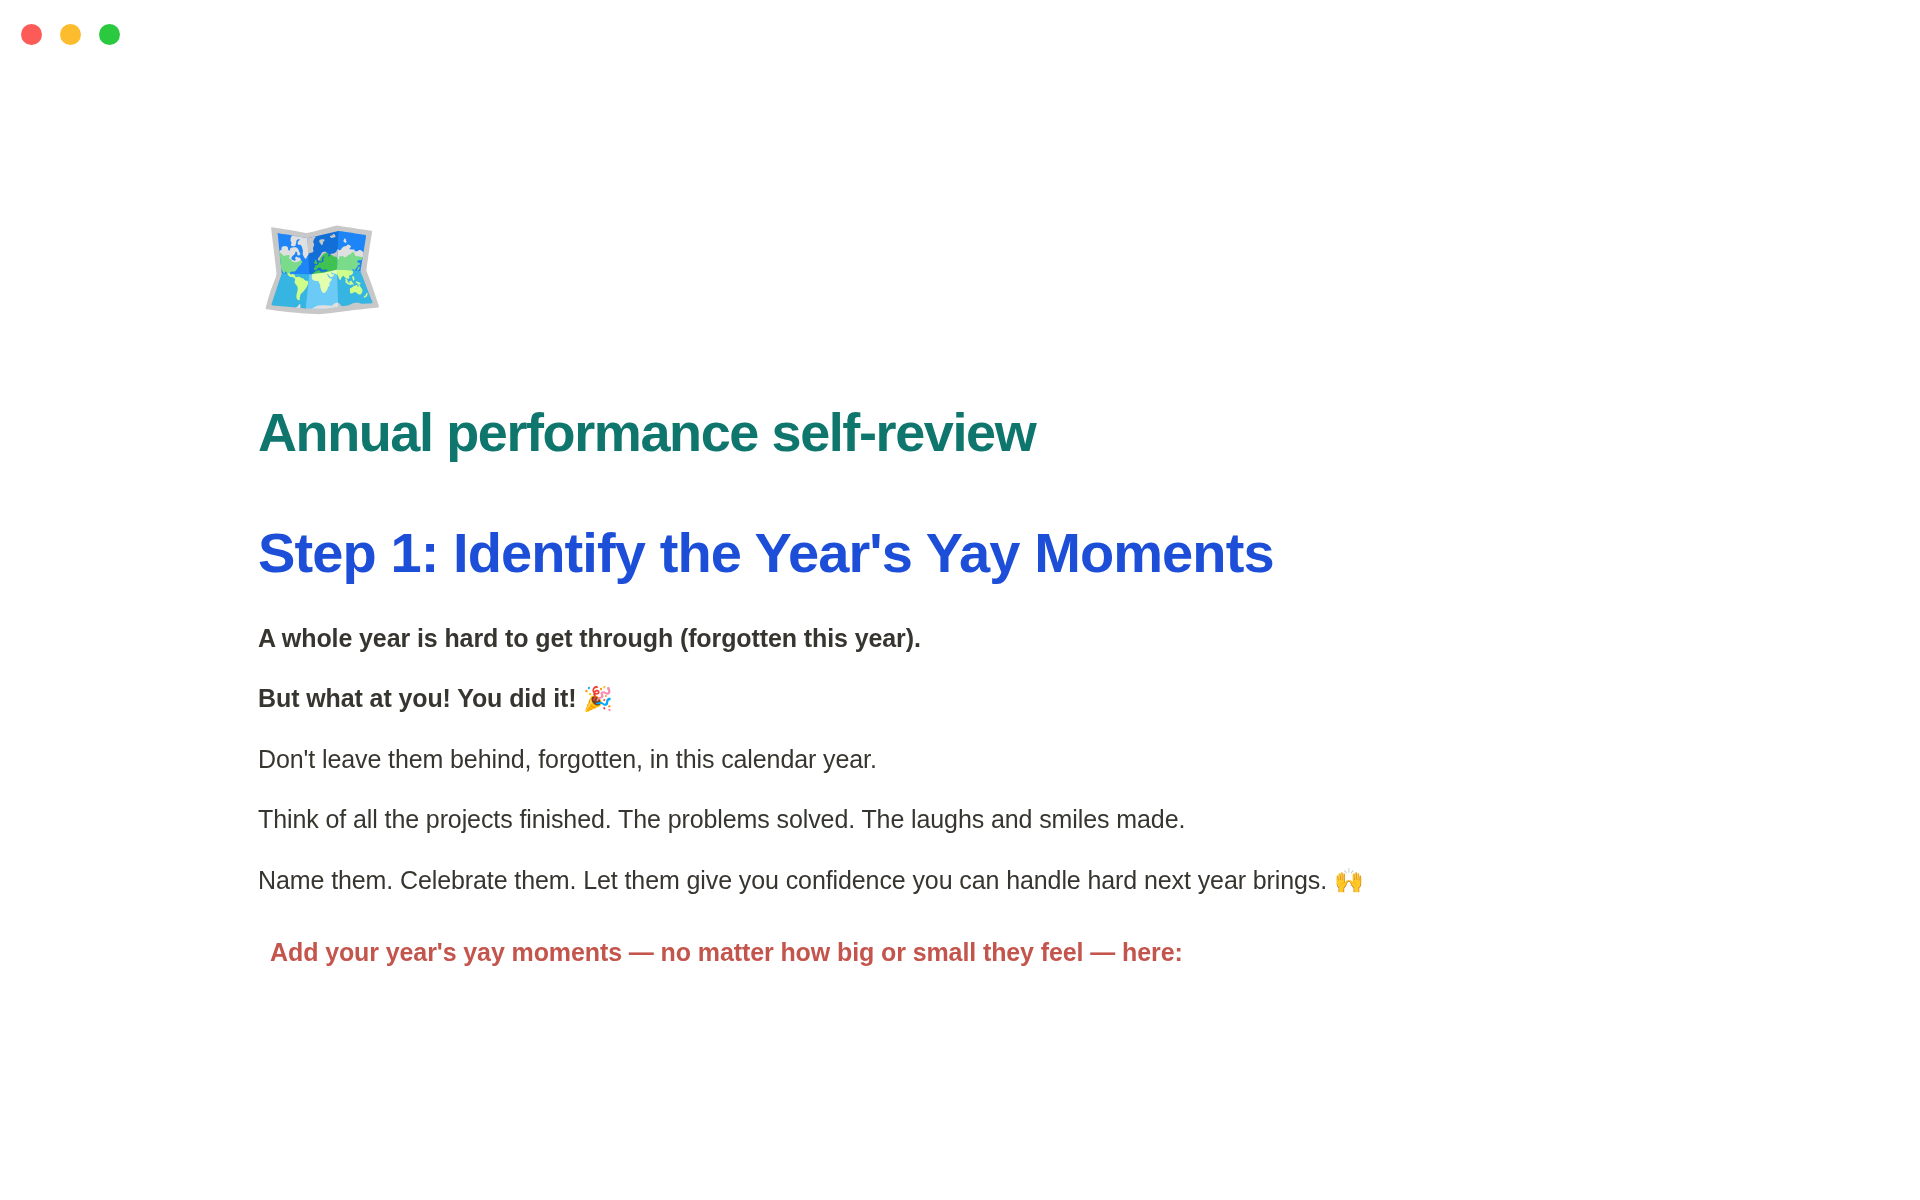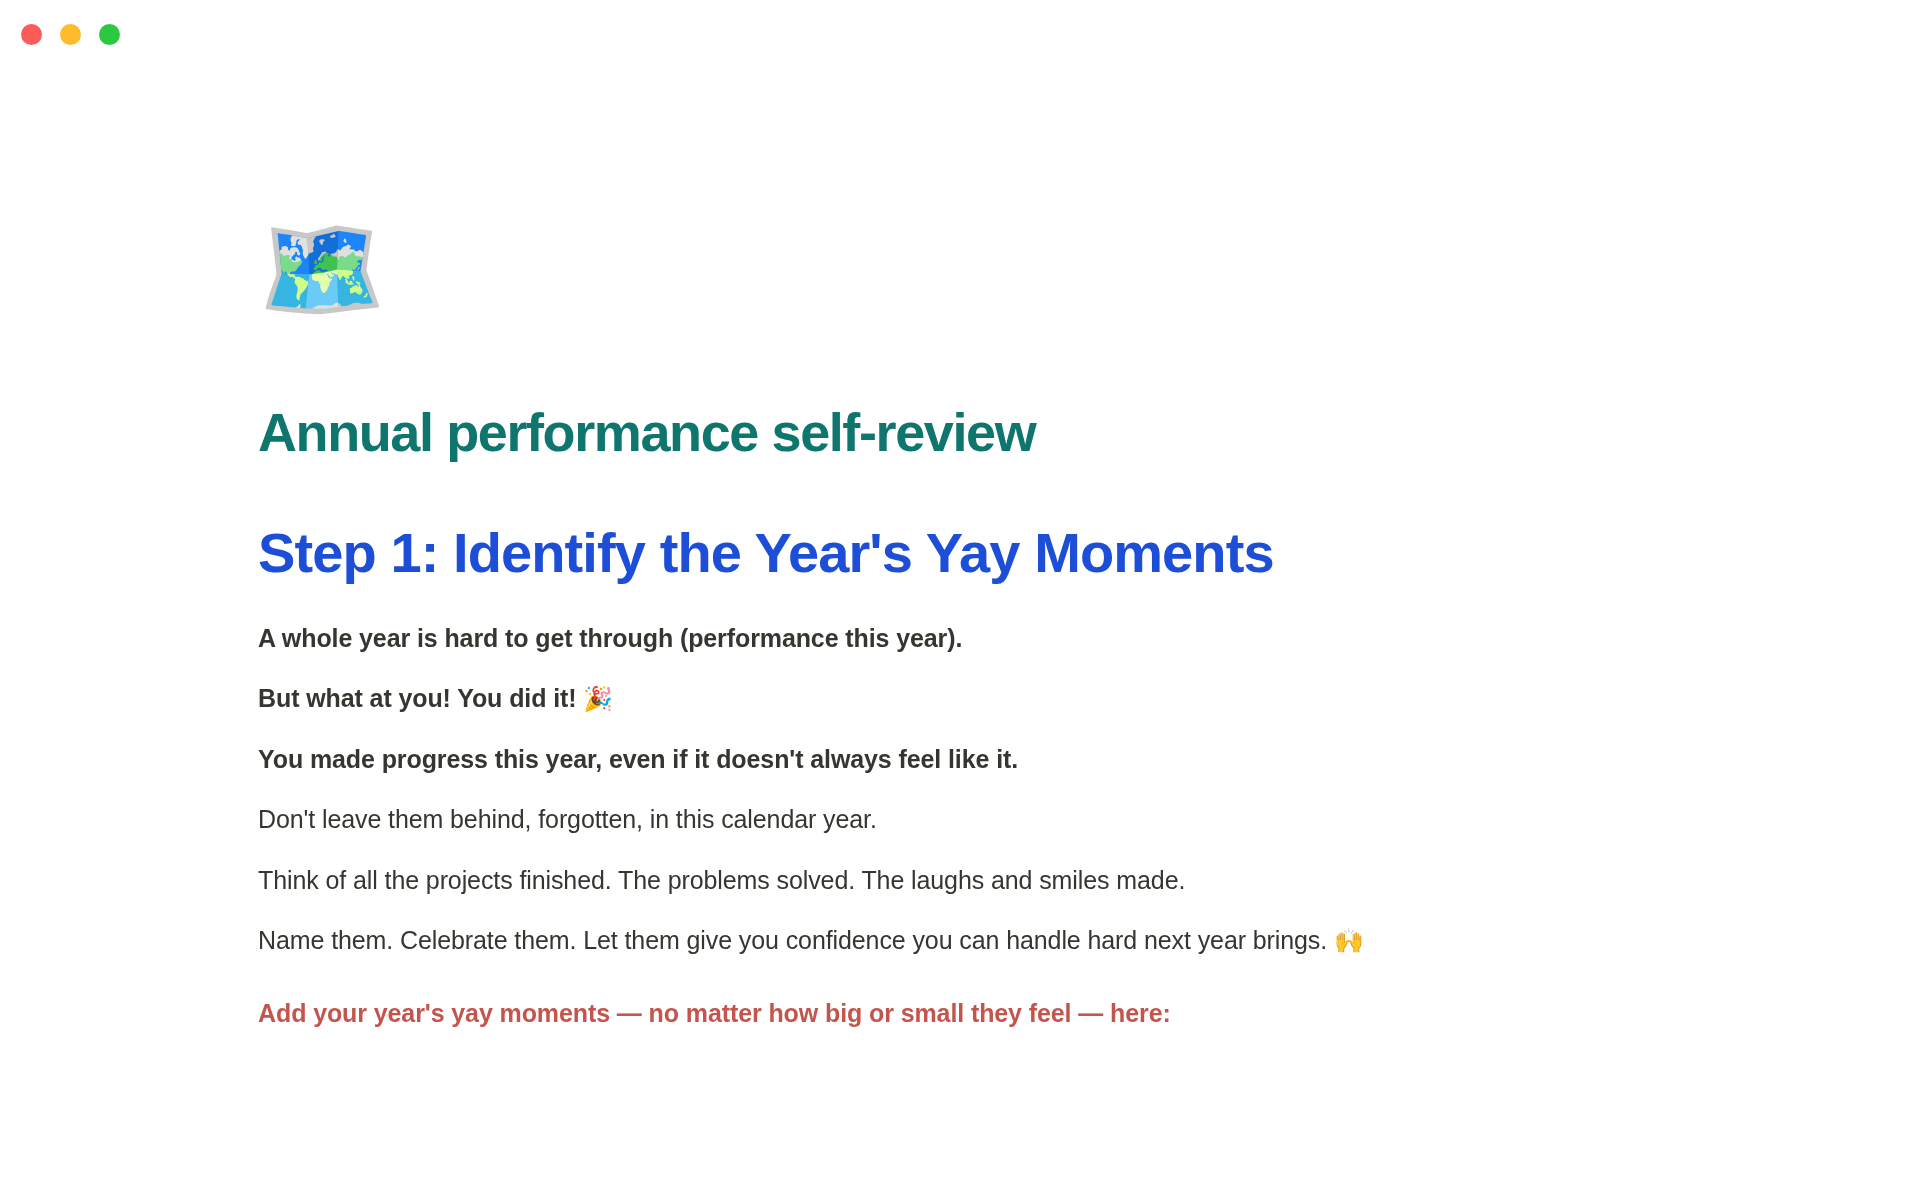--- a/index.html
+++ b/index.html
@@ -104,20 +104,21 @@
     font-size: 24px;
   }
 
   .para-red {
     font-size: 25px;
     font-weight: 700;
     line-height: 1.5;
     color: #c4554d;
     margin-top: 35px;
     letter-spacing: -0.1px;
+    margin-left: 12px;
   }
 </style>
 </head>
 <body>
 
 <div class="window-chrome">
   <div class="traffic-lights">
     <span class="traffic-dot close"></span>
     <span class="traffic-dot minimize"></span>
     <span class="traffic-dot zoom"></span>
@@ -127,30 +128,27 @@
 <div class="page">
   <div class="content">
 
     <span class="page-emoji">🗺️</span>
 
     <h1 class="page-title">Annual performance self-review</h1>
 
     <h2 class="heading-2">Step 1: Identify the Year's Yay Moments</h2>
 
     <p class="para bold first">
-      <span>A whole year is hard to get through (performance this year).</span>
+      <span>A whole year is hard to get through (forgotten this year).</span>
     </p>
 
     <p class="para bold">
       <span>But what at you! You did it! </span><span class="emoji">🎉</span>
     </p>
 
-    <p class="para bold">
-      <span>You made progress this year, even if it doesn't always feel like it.</span>
-    </p>
 
     <p class="para">
       <span>Don't leave them behind, forgotten, in this calendar year.</span>
     </p>
 
     <p class="para">
       <span>Think of all the projects finished. The problems solved. The laughs and smiles made.</span>
     </p>
 
     <p class="para">

